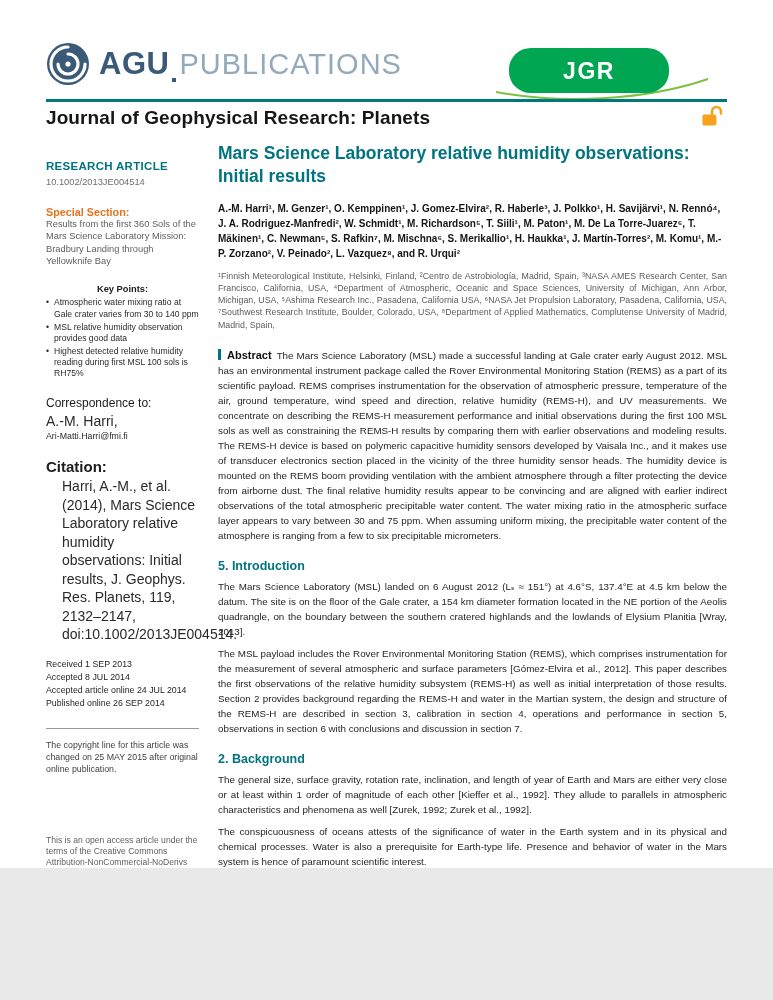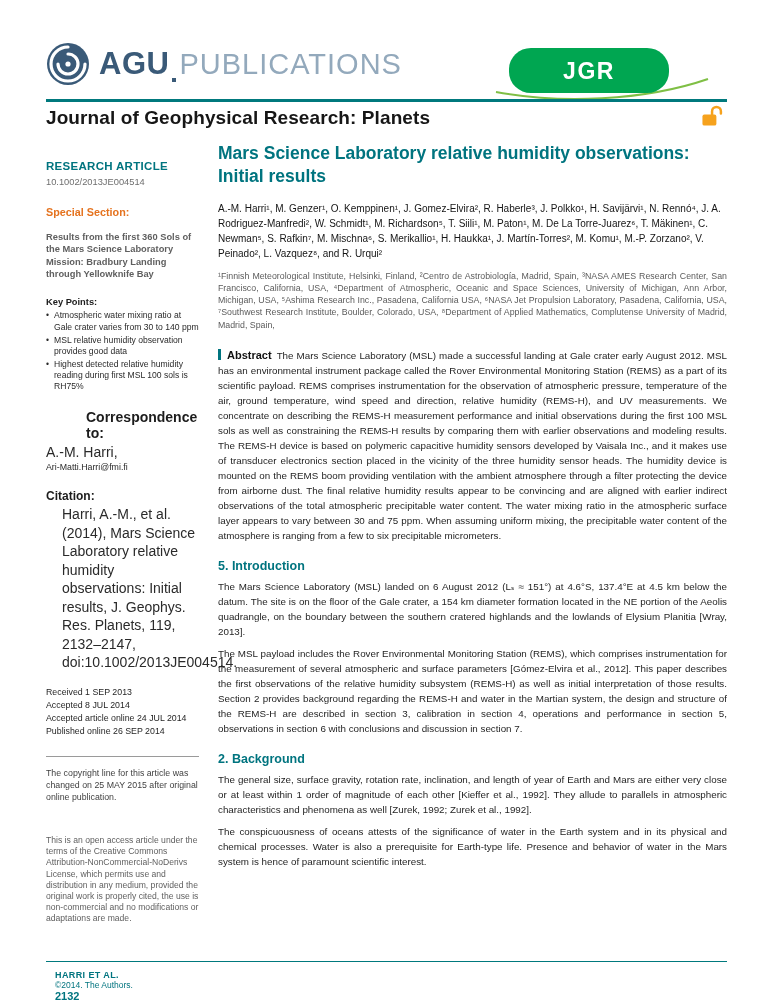--- a/index.html
+++ b/index.html
@@ -10,58 +10,58 @@
     --orange:#e5731f;
     --lock:#f6a21d;
     --slate:#3a5a78;
     --slate-light:#93a9bc;
     --body:#1f1f1f;
     --gray:#5f5f5f;
   }
   *{margin:0;padding:0;box-sizing:border-box;}
   html,body{background:#e9e9e9;}
   body{font-family:"Liberation Sans","DejaVu Sans",sans-serif;}
-  .page{position:relative;width:773px;height:1000px;background:#fff;overflow:hidden;margin:0 auto;}
+  .page{position:relative;width:773px;height:868px;background:#fff;overflow:hidden;margin:0 auto;}
 
   
   .brand{position:absolute;left:46px;top:42px;display:flex;align-items:center;}
   .brand svg{width:44px;height:44px;margin-right:9px;}
   .brand-agu{font-size:31px;font-weight:bold;color:var(--slate);letter-spacing:.5px;}
   .brand-dot{width:4px;height:4px;background:var(--slate);display:inline-block;margin:0 3px 4px 3px;align-self:flex-end;}
   .brand-pub{font-size:29px;font-weight:400;color:var(--slate-light);letter-spacing:1px;}
   .jgr-wrap{position:absolute;left:494px;top:46px;width:216px;height:58px;}
   .jgr-wrap text{font-family:"Liberation Sans","DejaVu Sans",sans-serif;font-size:23px;font-weight:bold;fill:#fff;letter-spacing:1.5px;}
   .rule{position:absolute;left:46px;top:99px;width:681px;height:3px;background:var(--rule);}
   .journal-title{position:absolute;left:46px;top:107px;font-size:19px;font-weight:bold;color:#161616;letter-spacing:.1px;}
   .lock{position:absolute;left:701px;top:104px;}
 
   
   .sidebar{position:absolute;left:46px;top:160px;width:153px;}
   .kicker{color:var(--teal);font-weight:bold;font-size:11.5px;letter-spacing:.3px;}
   .doi{margin-top:5px;color:#6e6e6e;font-size:9.3px;}
   .ss-label{margin-top:19px;color:var(--orange);font-weight:bold;font-size:10.8px;}
-  .ss-text{margin-top:13px;color:var(--gray);font-size:9.3px;line-height:1.33;font-weight:bold;}
-  .kp-label{margin-top:17px;font-weight:bold;font-size:9.3px;color:#1c1c1c;}
+  .ss-text{margin-top:0;color:var(--gray);font-size:9.3px;line-height:1.33;}
+  .kp-label{margin-top:17px;font-weight:bold;font-size:9.3px;color:#1c1c1c;text-align:center;}
   .kp{margin-top:3px;font-size:8.6px;line-height:1.3;color:#2a2a2a;}
   .kp li{position:relative;padding-left:8px;margin-top:2px;list-style:none;}
   .kp li::before{content:"\2022";position:absolute;left:0;}
-  .corr-label{margin-top:16px;font-weight:bold;font-size:14px;color:#1c1c1c;margin-left:40px;}
+  .corr-label{margin-top:16px;font-weight:normal;font-size:12px;color:#1c1c1c;}
   .corr-name{font-size:14px;color:#2a2a2a;line-height:1.35;margin-top:2px;}
   .corr-email{font-size:8.8px;color:#2a2a2a;line-height:1.35;text-decoration:none;display:block;}
-  .cit-label{margin-top:16px;font-weight:bold;font-size:12px;color:#1c1c1c;}
+  .cit-label{margin-top:16px;font-weight:bold;font-size:15px;color:#1c1c1c;}
   .cit-text{font-size:14px;line-height:1.32;color:#2a2a2a;margin-top:2px;margin-left:16px;}
   .dates{margin-top:14px;font-size:8.8px;line-height:1.5;color:var(--body);}
   .sb-divider{margin-top:18px;border-top:1px solid #9a9a9a;}
   .copy-note{margin-top:11px;font-size:8.8px;line-height:1.35;color:#3f3f3f;}
   .license{position:absolute;left:46px;top:835px;width:153px;font-size:8.6px;line-height:1.3;color:var(--gray);}
 
   
   .main{position:absolute;left:218px;top:142px;width:509px;}
   .article-title{color:var(--teal);font-size:17.5px;font-weight:bold;line-height:1.3;}
-  .authors{margin-top:13px;font-size:10px;font-weight:normal;line-height:1.5;color:#151515;}
+  .authors{margin-top:13px;font-size:10px;font-weight:bold;line-height:1.5;color:#151515;}
   .affiliations{margin-top:9px;font-size:8.8px;line-height:1.4;color:#5b5b5b;text-align:justify;}
   .abstract{margin-top:16px;font-size:9.8px;line-height:1.53;color:var(--body);text-align:justify;}
   .abar{display:inline-block;width:3px;height:11px;background:var(--teal);margin-right:6px;transform:translateY(1px);}
   .alabel{font-size:11px;margin-right:5px;color:#111;}
   .sec-h{margin-top:15px;color:var(--teal);font-size:12.5px;font-weight:bold;}
   .para{margin-top:7px;font-size:9.8px;line-height:1.53;color:var(--body);text-align:justify;}
 
   
   .footer{position:absolute;left:46px;right:46px;top:961px;border-top:1px solid var(--rule);padding-top:8px;display:flex;justify-content:space-between;align-items:baseline;color:var(--teal);flex-direction:column;}
   .run{font-size:9px;font-weight:bold;letter-spacing:.4px;}

